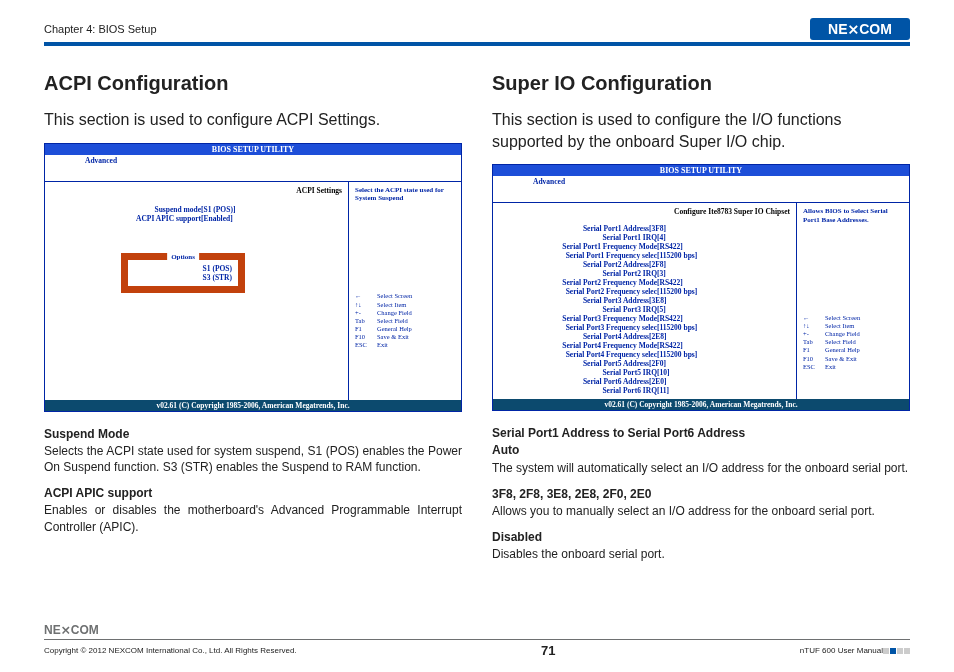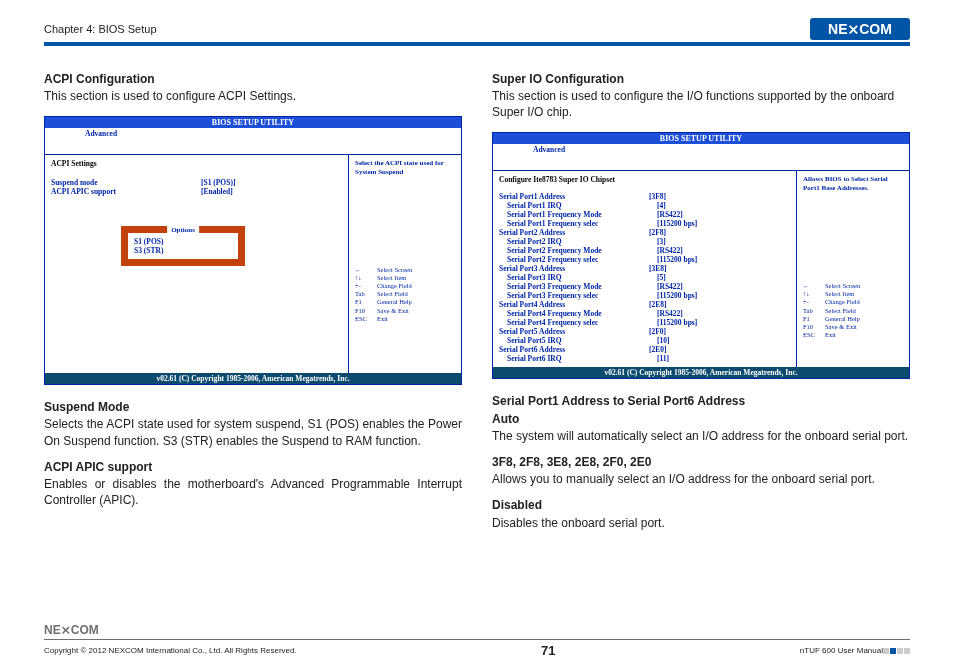--- a/index.html
+++ b/index.html
@@ -37,26 +37,26 @@
   .logo svg { display: block; }
   .columns {
     display: flex;
     gap: 30px;
   }
   .col {
     flex: 1;
     min-width: 0;
   }
   h2 {
-    font-size: 12px;
-    font-weight: bold;
-    margin: 0 0 2px 0;
+    font-size: 20px;
+    font-weight: bold;
+    margin: 0 0 14px 0;
   }
   .intro {
-    font-size: 12px;
+    font-size: 16px;
     margin: 0 0 12px 0;
     line-height: 1.35;
   }
   .bios {
     border: 1px solid #0025a6;
     font-family: "Times New Roman", Times, serif;
     font-size: 7.5px;
     color: #0025a6;
     background: #fff;
   }
@@ -76,20 +76,21 @@
   }
   .bios-body {
     display: flex;
   }
   .bios-main {
     flex: 1;
     border-right: 1px solid #0025a6;
     padding: 4px 6px;
     min-height: 210px;
     position: relative;
+    text-align: right;
   }
   .bios-side {
     width: 100px;
     padding: 4px 6px;
     font-weight: bold;
     font-size: 7px;
     line-height: 1.2;
   }
   .bios-help {
     margin-top: 90px;

